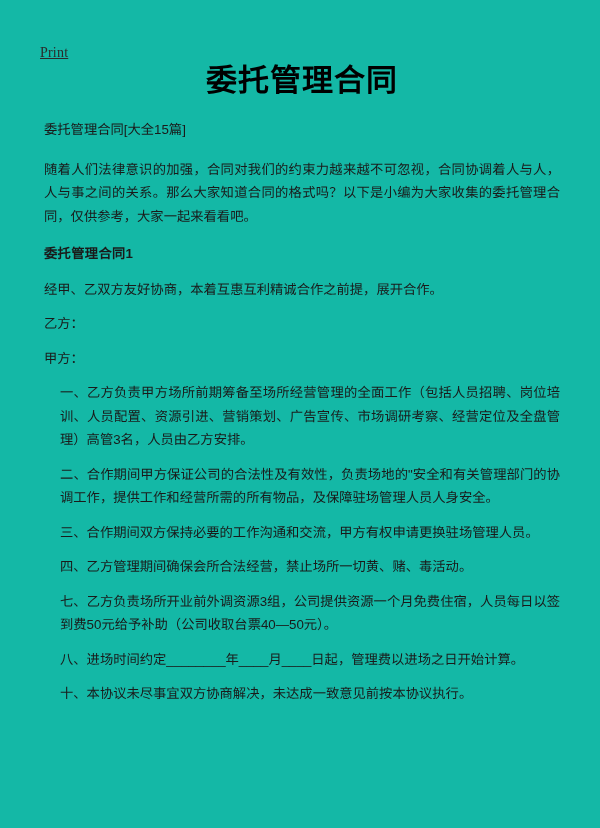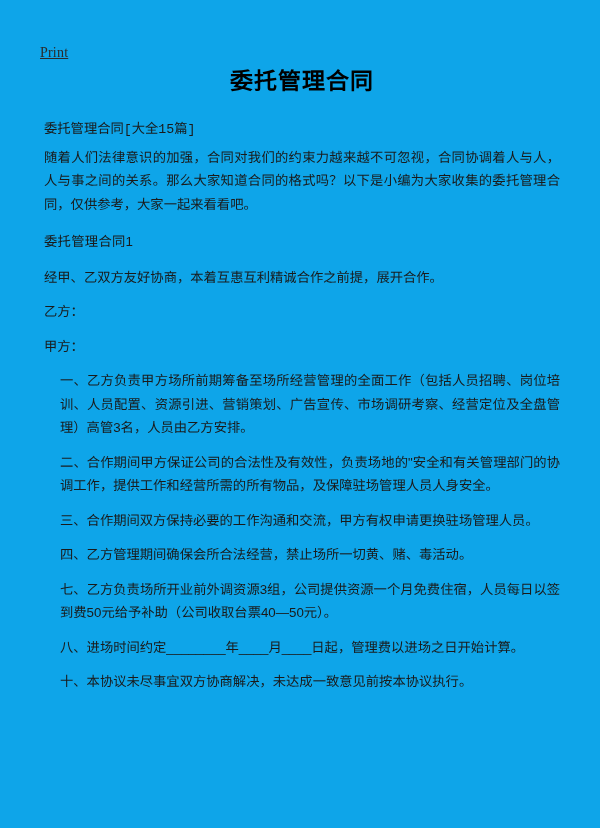--- a/index.html
+++ b/index.html
@@ -13,21 +13,21 @@
     height: 828px;
     overflow: hidden;
     font-family: "Liberation Sans", "DejaVu Sans", sans-serif;
     color: #1a1a1a;
     -webkit-font-smoothing: antialiased;
   }
   .page {
     position: relative;
     width: 600px;
     height: 828px;
-    background: #0ea5e9;
+    background: #14b8a6;
     box-sizing: border-box;
   }
   .print-link {
     position: absolute;
     left: 40px;
     top: 45px;
     font-family: "Liberation Serif", "DejaVu Serif", serif;
     font-size: 14px;
     line-height: 16px;
     color: #2b2b2b;
@@ -37,46 +37,45 @@
     position: absolute;
     left: 0;
     top: 66px;
     width: 600px;
     padding: 0 40px 0 44px;
     box-sizing: border-box;
   }
   h1.doc-title {
     margin: 0 0 22px 0;
     padding: 0;
-    font-size: 23px;
+    font-size: 31px;
     line-height: 30px;
     font-weight: bold;
     text-align: center;
     letter-spacing: 1px;
     color: #000000;
   }
   p.para {
     margin: 0 0 11px 0;
     padding: 0;
     font-size: 13.3px;
     line-height: 23.5px;
     text-align: justify;
     text-justify: inter-ideograph;
     color: #1a1a1a;
     word-break: break-all;
   }
   p.subtitle {
-    margin-bottom: 4px;
-    font-family: Liberation Mono, monospace;
+    margin-bottom: 16px;
   }
   p.lead {
     margin-bottom: 14px;
   }
   p.section-head {
-    font-weight: normal;
+    font-weight: bold;
     margin-bottom: 12px;
     letter-spacing: 0.3px;
   }
   p.clause {
     margin-bottom: 11px;
     margin-left: 16px;
   }
 </style>
 </head>
 <body>

